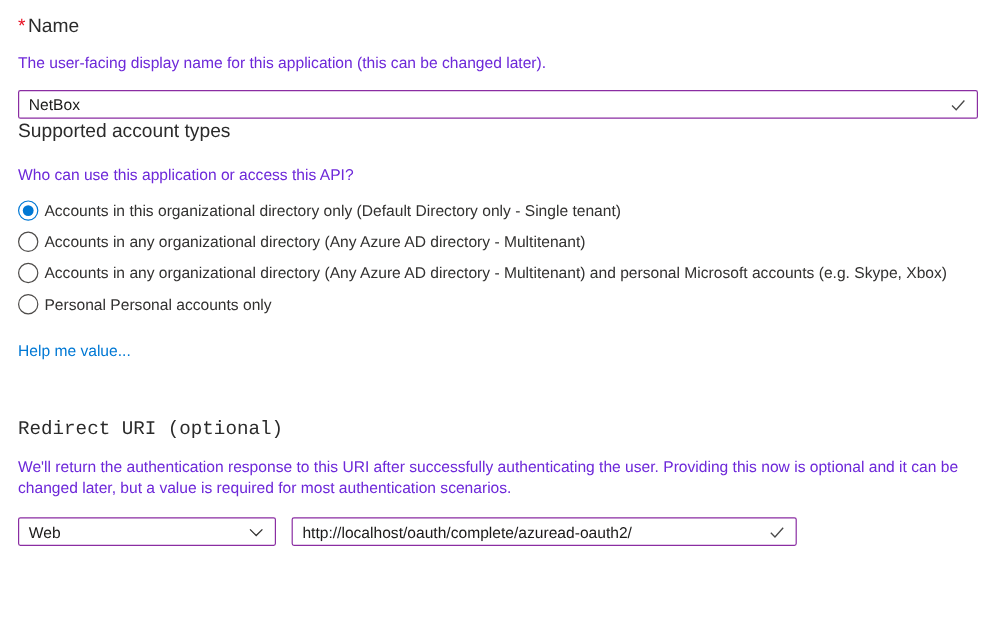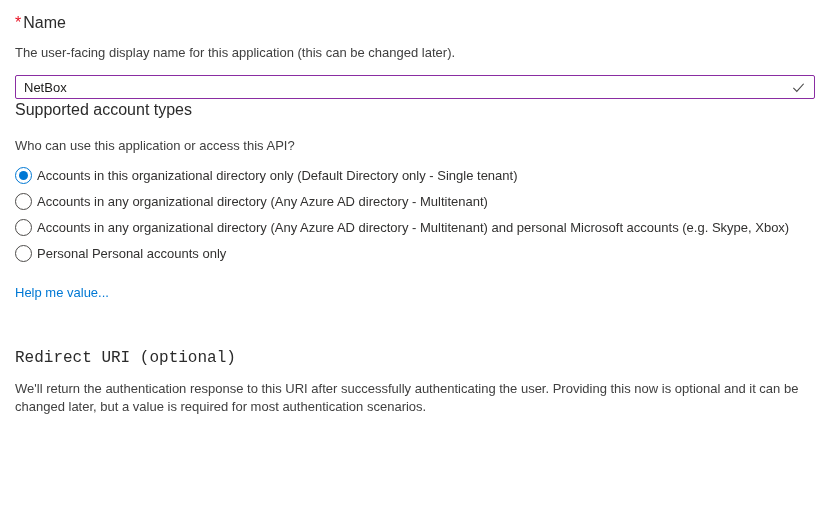--- a/index.html
+++ b/index.html
@@ -18,21 +18,21 @@
     font-size: 16px; font-weight: 400;
     line-height: 21px; color: #2b2b2b;
   }
   .section-title.first { margin-top: 12px; }
   .section-title.mt-accounts { }
   .section-title.mt-redirect { margin-top: 46px; font-family: Liberation Mono, monospace; }
 
   .req { color: #e81123; margin-right: 2px; }
 
   .desc {
-    margin: 0; font-size: 13px; line-height: 18px; color: #404040;
+    margin: 0; font-size: 13px; line-height: 18px; color: #6d28d9;
   }
   .desc.mt-name { margin-top: 11px; }
   .desc.mt-question { margin-top: 17px; }
   .desc.mt-redirect { margin-top: 11px; width: 796px; }
 
   .textbox {
     height: 24px;
     border: 1px solid #8a2da2;
     border-radius: 2px;
     display: flex; align-items: center;
@@ -127,14 +127,32 @@
       <span>Personal Personal accounts only</span>
     </div>
   </div>
 
   <a class="link">Help me value...</a>
 
   <h2 class="section-title mt-redirect">Redirect URI (optional)</h2>
 
   <p class="desc mt-redirect">We'll return the authentication response to this URI after successfully authenticating the user. Providing this now is optional and it can be changed later, but a value is required for most authentication scenarios.</p>
 
+  <div class="uri-row">
+    <div class="select-box">
+      <span>Web</span>
+      <span class="check-icon">
+        <svg width="15" height="15" viewBox="0 0 16 16">
+          <path d="M2.5 5.5 L8 11 L13.5 5.5" stroke="#323130" stroke-width="1.2" fill="none"></path>
+        </svg>
+      </span>
+    </div>
+    <div class="textbox uri-box">
+      <input type="text" value="http://localhost/oauth/complete/azuread-oauth2/" style="">
+      <span class="check-icon">
+        <svg width="15" height="15" viewBox="0 0 16 16">
+          <path d="M2.5 8.5 L6.2 12.2 L13.5 4" stroke="#4a4a4a" stroke-width="1.2" fill="none"></path>
+        </svg>
+      </span>
+    </div>
+  </div>
 
 </div>
 
 </body></html>

